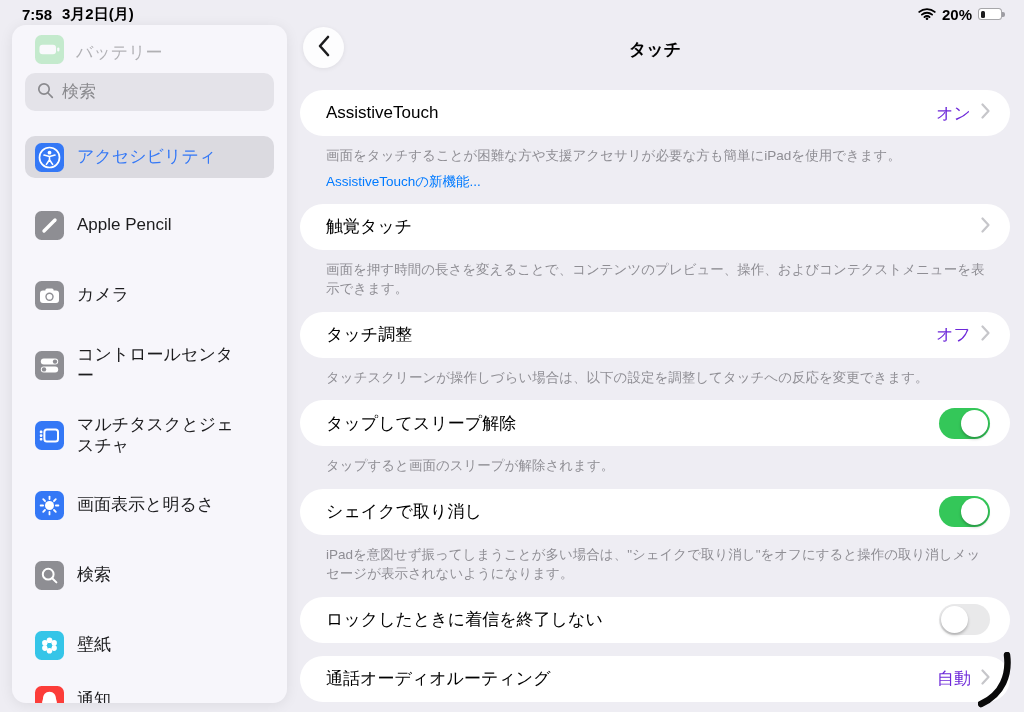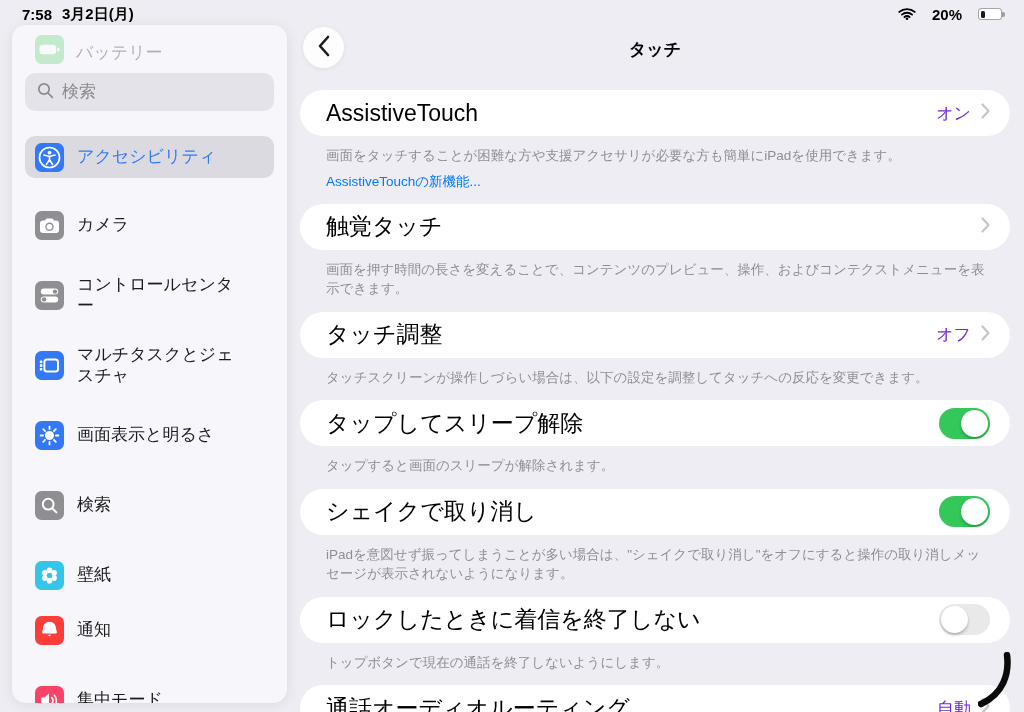--- a/index.html
+++ b/index.html
@@ -10,21 +10,21 @@
     font-family:"Liberation Sans","DejaVu Sans",sans-serif;
     color:#1c1c1e;
   }
   
   .statusbar {
     position:absolute; top:0; left:0; right:0; height:28px;
     display:flex; justify-content:space-between; align-items:center;
     padding:0 22px; font-size:15px; font-weight:700; color:#000;
   }
   .sb-left { display:flex; gap:10px; align-items:center; }
-  .sb-right { display:flex; gap:16px; align-items:center; }
+  .sb-right { display:flex; gap:6px; align-items:center; }
   .batt-shape { position:relative; width:24px; height:12px; border:1px solid rgba(60,60,67,.45); border-radius:3.5px; background:#fff; }
   .batt-shape::after { content:""; position:absolute; right:-3.5px; top:3px; width:2.5px; height:5px; background:rgba(60,60,67,.45); border-radius:0 2px 2px 0; }
   .batt-fill { position:absolute; left:1.5px; top:1.5px; width:4px; height:7px; background:#1c1c1e; border-radius:1.5px; }
   
   .sidebar {
     position:absolute; left:12px; top:25px; width:275px; height:678px;
     background:#f7f6fb; border-radius:14px; box-shadow:0 2px 14px rgba(0,0,0,.08);
     overflow:hidden; padding:0 13px;
   }
   .ghost-item { display:flex; align-items:flex-end; gap:12px; height:34px; margin:5px 0 9px 10px; opacity:.32; }
@@ -58,21 +58,21 @@
   }
   .page-title {
     position:absolute; top:38px; left:0; width:100%;
     text-align:center; font-size:17px; font-weight:700; color:#000;
   }
   .card {
     height:46px; background:#ffffff; border-radius:23px;
     display:flex; align-items:center; justify-content:space-between;
     padding:0 20px 0 26px;
   }
-  .row-label { font-size:23px; color:#000; }
+  .row-label { font-size:17px; color:#000; }
   .row-right { display:flex; align-items:center; gap:10px; }
   .row-value { font-size:17px; color:#6d28d9; }
   .footnote { margin:10px 17px 0 26px; font-size:13.5px; line-height:19.5px; color:#8f8e94; }
   .tip-link { margin:6px 26px 0; font-size:13.5px; line-height:19px; color:#007aff; width:fit-content; }
   .section { margin-bottom:13px; }
   
   .switch { position:relative; width:51px; height:31px; border-radius:16px; background:#e9e9ea; transition:none; flex:none; }
   .switch .knob {
     position:absolute; top:2px; left:2px; width:27px; height:27px; border-radius:50%;
     background:#fff; box-shadow:0 2px 3px rgba(0,0,0,.25);
@@ -133,20 +133,29 @@
     <span class="app-icon" style="background-color: rgb(52, 120, 246);">
       <svg width="29" height="29" viewBox="0 0 29 29">
         <circle cx="14.5" cy="14.5" r="10" fill="none" stroke="#fff" stroke-width="1.7"></circle>
         <circle cx="14.5" cy="9.7" r="1.9" fill="#fff"></circle>
         <path d="M9 12.1 L14.5 13.6 L20 12.1 M14.5 13.6 L14.5 16.8 M14.5 16.8 L11.4 21.4 M14.5 16.8 L17.6 21.4" stroke="#fff" stroke-width="1.6" fill="none" stroke-linecap="round" stroke-linejoin="round"></path>
       </svg>
     </span>
     <span class="side-label">アクセシビリティ</span>
   </div>
 
+  <div class="side-item">
+    <span class="app-icon" style="background-color: rgb(142, 142, 147);">
+      <svg width="29" height="29" viewBox="0 0 29 29">
+        <path d="M9 20 L20 9" stroke="#fff" stroke-width="3.4" stroke-linecap="round"></path>
+        <path d="M8.2 20.8 L7 22 L8.2 20.8z" fill="#fff"></path>
+      </svg>
+    </span>
+    <span class="side-label">Apple Pencil</span>
+  </div>
 
 
   <div class="side-item">
     <span class="app-icon" style="background-color: rgb(142, 142, 147);">
       <svg width="29" height="29" viewBox="0 0 29 29">
         <rect x="10.4" y="7.4" width="8.2" height="3.6" rx="1.6" fill="#fff"></rect>
         <rect x="5" y="9.4" width="19" height="12.6" rx="3" fill="#fff"></rect>
         <circle cx="14.5" cy="15.7" r="4.2" fill="#8e8e93"></circle>
         <circle cx="14.5" cy="15.7" r="2.8" fill="#fff"></circle>
       </svg>
@@ -339,21 +348,20 @@
     <div class="footnote">iPadを意図せず振ってしまうことが多い場合は、"シェイクで取り消し"をオフにすると操作の取り消しメッセージが表示されないようになります。</div>
   </div>
 
   <div class="section">
     <div class="card">
       <span class="row-label">ロックしたときに着信を終了しない</span>
       <span class="switch">
           <span class="knob"></span>
         </span>
     </div>
-    <div class="footnote">トップボタンで現在の通話を終了しないようにします。</div>
   </div>
 
   <div class="section">
     <div class="card">
       <span class="row-label">通話オーディオルーティング</span>
       <span class="row-right">
         <span class="row-value">自動</span>
         <span>
           <svg width="9" height="16" viewBox="0 0 9 16">
               <path d="M1.5 1.5 L7.5 8 L1.5 14.5" stroke="#c6c6ca" stroke-width="2.2" fill="none" stroke-linecap="round" stroke-linejoin="round"></path>

